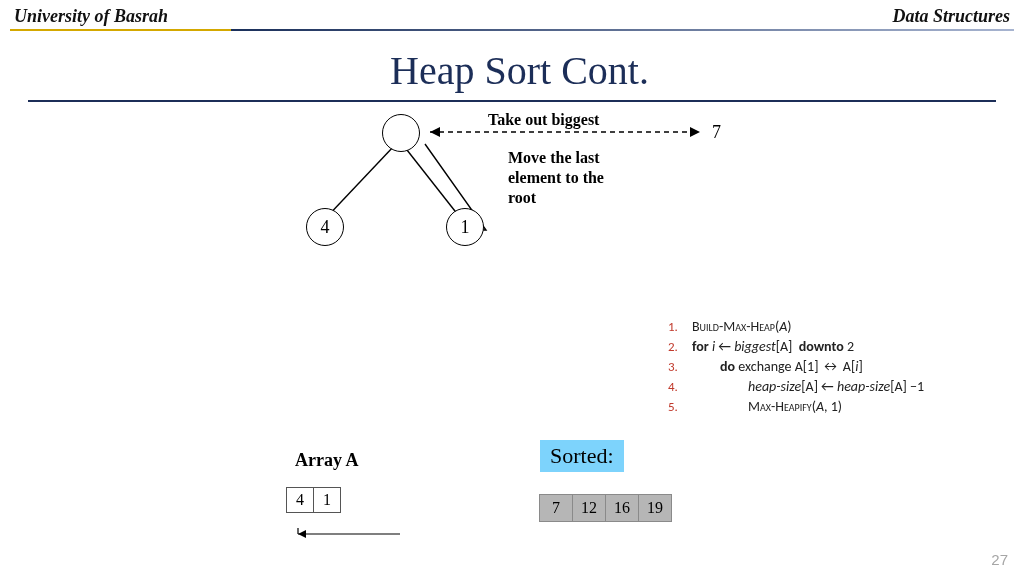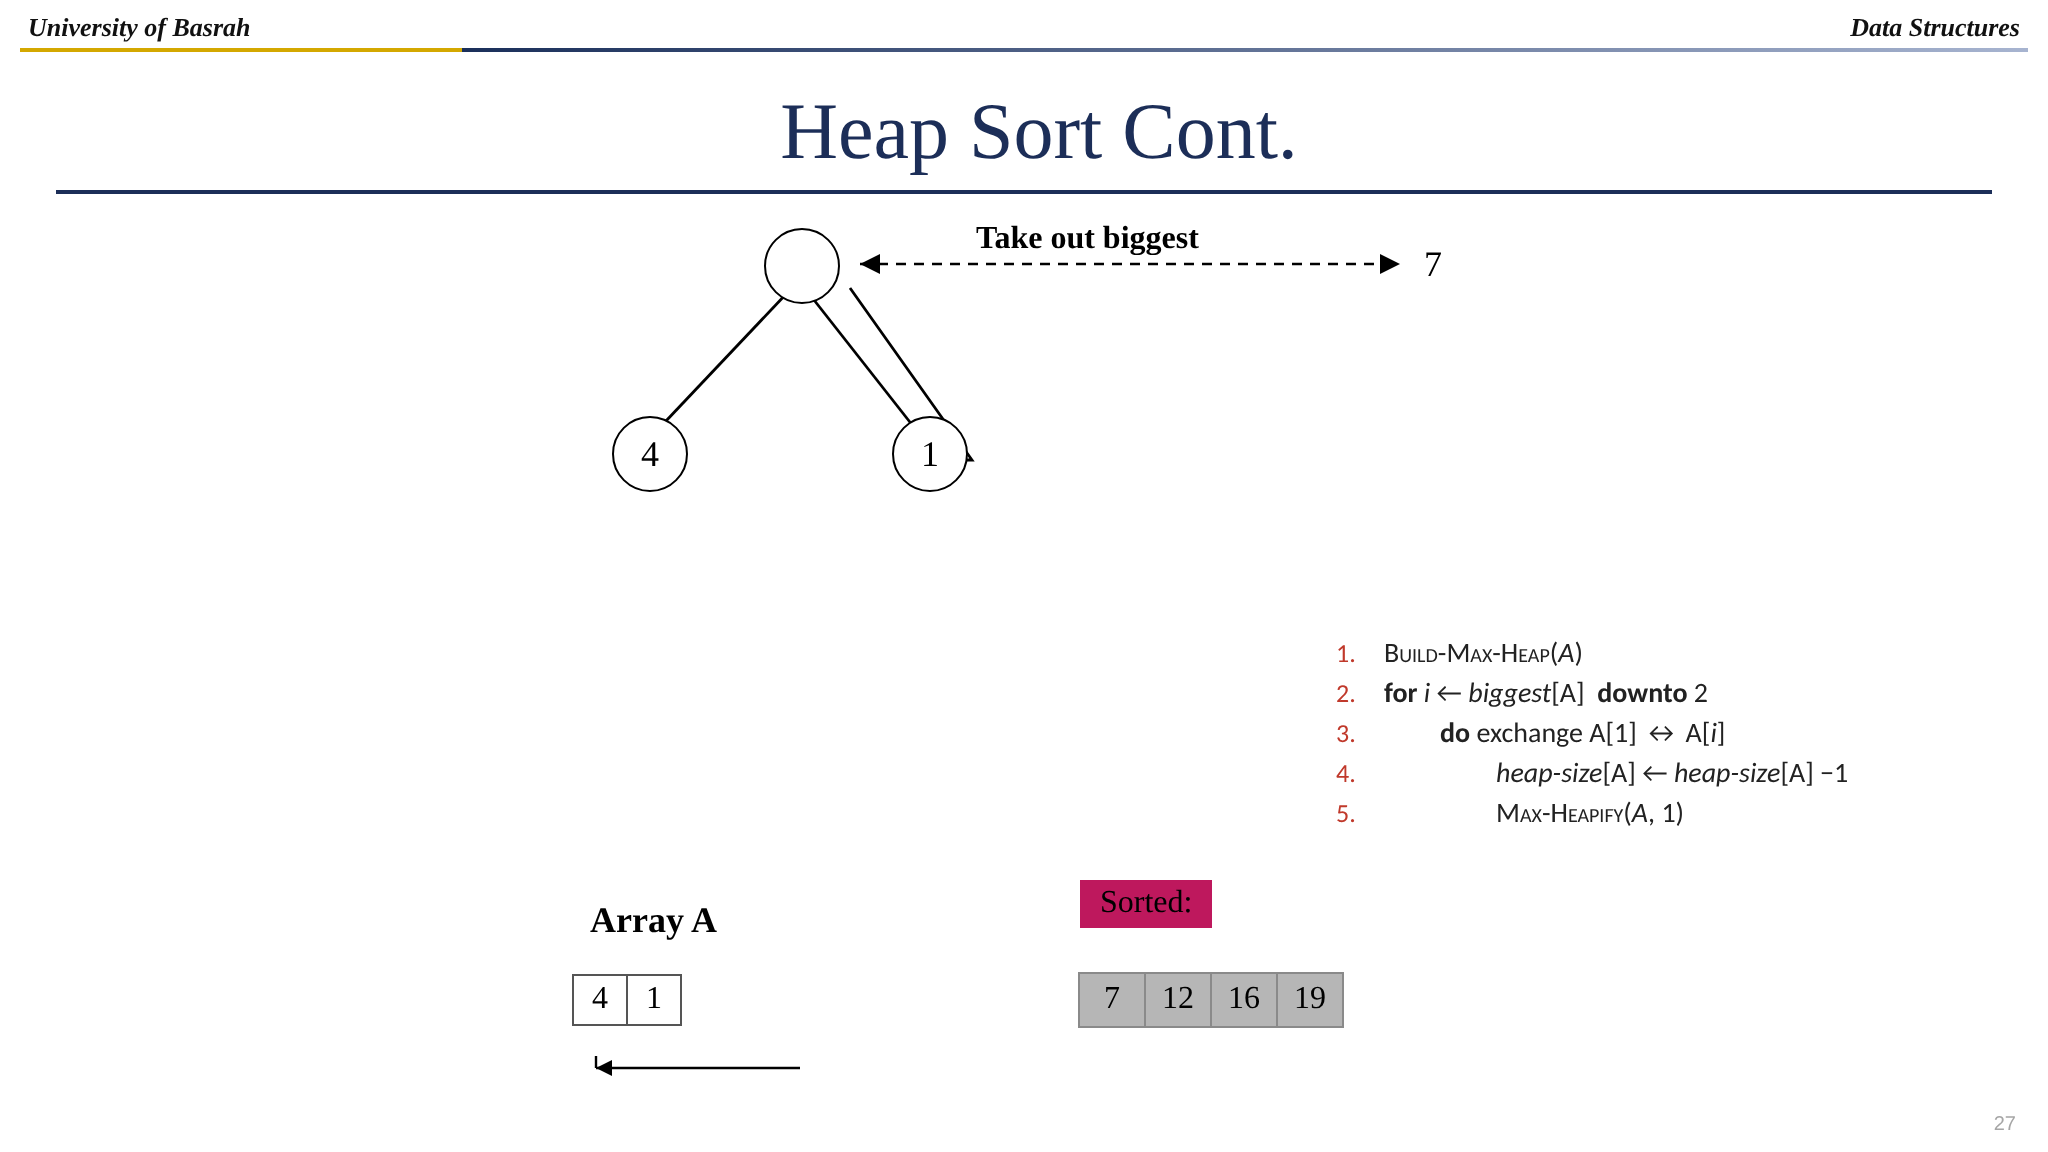--- a/index.html
+++ b/index.html
@@ -10,21 +10,21 @@
     font-family: Georgia, 'Times New Roman', serif;
     position: relative;
     overflow: hidden;
   }
   .header {
     display: flex;
     justify-content: space-between;
     padding: 6px 14px 2px 14px;
     font-style: italic;
     font-weight: bold;
-    font-size: 13px;
+    font-size: 18px;
     color: #111;
   }
   .header-rule {
     margin: 0 10px;
     height: 2px;
     background: linear-gradient(to right, #d4a800 0%, #d4a800 22%, #1a2f5a 22%, #a7b4d0 100%);
   }
   .title {
     text-align: center;
     font-size: 40px;
@@ -142,22 +142,22 @@
   }
   .sorted-block {
     position: absolute;
     left: 540px;
     top: 440px;
     font-family: Georgia, serif;
   }
   .sorted-label {
     display: inline-block;
     padding: 3px 10px;
-    background: #be185d;
-    font-size: 16px;
+    background: #7dd3fc;
+    font-size: 22px;
     margin-bottom: 22px;
   }
   .sorted-cells {
     display: flex;
   }
   .sorted-cells .scell {
     width: 34px;
     height: 28px;
     background: #b6b6b6;
     border: 1px solid #8a8a8a;
@@ -165,21 +165,21 @@
     align-items: center;
     justify-content: center;
     font-size: 16px;
     margin-left: -1px;
   }
   .pagenum {
     position: absolute;
     right: 16px;
     bottom: 8px;
     font-family: Arial, sans-serif;
-    font-size: 10px;
+    font-size: 15px;
     color: #a6a6a6;
   }
 </style>
 </head>
 <body>
 
 <div class="header">
   <span>University of Basrah</span>
   <span>Data Structures</span>
 </div>
@@ -200,20 +200,25 @@
     <polygon points="430,22 420,17 420,27" fill="#000"></polygon>
 
     <polygon points="160,22 170,17 170,27" fill="#000"></polygon>
   </svg>
 
   <div class="node" style="left:112px; top:4px;"></div>
   <div class="node" style="left:36px; top:98px;">4</div>
   <div class="node" style="left:176px; top:98px;">1</div>
 
   <div class="annot" style="left:218px; top:0px;text-align:right;">Take out biggest</div>
+  <div class="annot" style="left:238px; top:38px;">
+    <div>Move the last</div>
+    <div>element to the</div>
+    <div>root</div>
+  </div>
   <div class="extracted" style="left:442px; top:12px;">7</div>
 </div>
 
 <div class="algo">
   <div id="algo-lines">
       <div class="line">
         <span class="ln">1.</span>
         <span class="body" style="padding-left: 0px;"><span class="sc">Build-Max-Heap</span>(<span class="it">A</span>)</span>
       </div>
       <div class="line">

